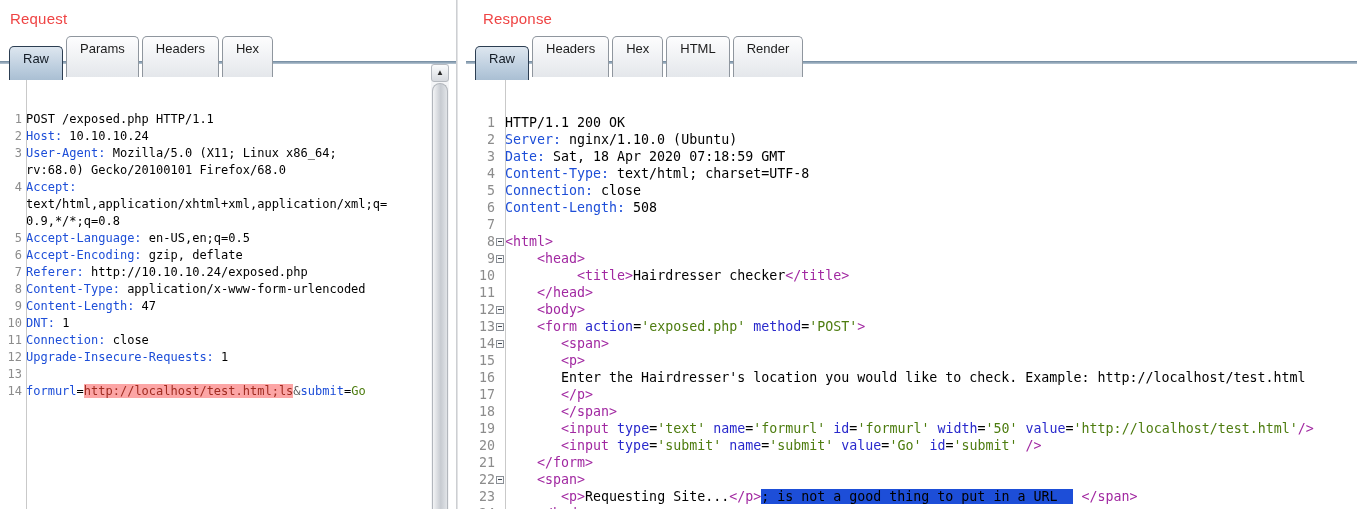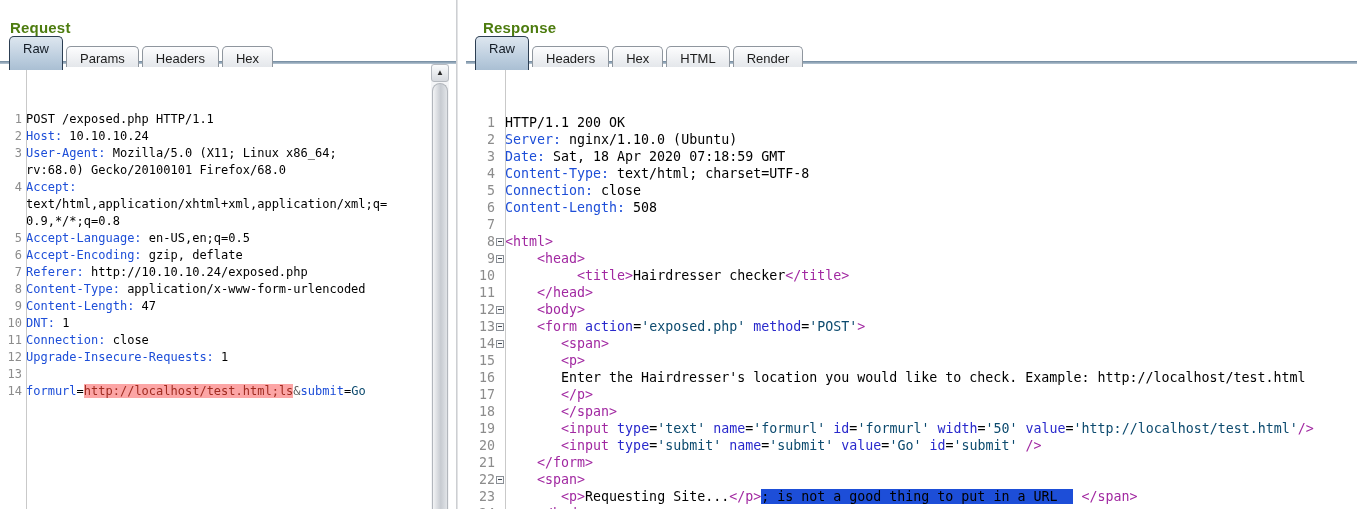--- a/index.html
+++ b/index.html
@@ -6,28 +6,28 @@
   html, body { width: 1357px; height: 509px; background: #ffffff; overflow: hidden; }
   body { position: relative; font-family: "Liberation Sans", sans-serif; }
 
   .panel { position: absolute; top: 0; height: 509px; }
   #left-panel  { left: 0; width: 456px; }
   #right-panel { left: 466px; width: 891px; }
 
   #panel-divider { position: absolute; left: 456px; top: 0; width: 2px; height: 509px;
                    background: linear-gradient(90deg,#c2c5c9,#ededee); }
 
-  .panel-title { position: absolute; top: 19px; font-size: 15px; font-weight: bold;
-                 color: #4d7c0f; letter-spacing: 0.2px; }
+  .panel-title { position: absolute; top: 10px; font-size: 15px; font-weight: normal;
+                 color: #ef4444; letter-spacing: 0.2px; }
   #left-panel  .panel-title { left: 10px; }
   #right-panel .panel-title { left: 17px; }
 
   .tabbar { position: absolute; left: 9px; top: 36px; display: flex; align-items: flex-end;
             z-index: 3; }
-  .tab { height: 21px; padding: 4px 13px 3px; font-size: 13px; color: #1d1d1d;
+  .tab { height: 41px; padding: 4px 13px 3px; font-size: 13px; color: #1d1d1d;
          border: 1px solid #8f969e; border-bottom: none; border-radius: 5px 5px 0 0;
          background: linear-gradient(#fdfdfe, #e4e7eb); margin-right: 3px; cursor: default; }
   .tab.selected { background: linear-gradient(#dde6ef 0%, #b6c9db 75%, #aabfd3 100%);
                   border-color: #2c3e52; color: #131c26; height: 34px; margin-bottom: -3px;
                   position: relative; z-index: 4; }
   .tabline { position: absolute; left: 0; right: 0; top: 61px; height: 3px; z-index: 2;
              background: linear-gradient(#6e869c, #b7c7d4); }
 
   .editor { position: absolute; top: 64px; bottom: 0; left: 0; overflow: hidden;
             font-family: "DejaVu Sans Mono", monospace; white-space: pre;
@@ -47,21 +47,21 @@
   #request-editor  .foldcol { width: 4px; }
   #response-editor .foldcol { width: 10px; }
   .foldbox { display: inline-block; width: 8px; height: 8px; margin: 4px 0 0 1px;
              border: 1px solid #8a8f96; background: #fafafa; position: relative; }
   .foldbox::after { content: ""; position: absolute; left: 1px; right: 1px; top: 2px;
                     height: 1px; background: #3b4450; }
   .txt { }
 
   .seg-p   { color: #000000; }
   .seg-n   { color: #1d4ed8; }
-  .seg-v   { color: #0c4a6e; margin-top: 16px; }
+  .seg-v   { color: #4d7c0f; margin-top: 16px; }
   .seg-t   { color: #a128a1; }
   .seg-a   { color: #2929cc; }
   .seg-amp { color: #5c5c5c; }
   .seg-h   { color: #000000; background: #1d4ed8; }
   .seg-hv  { color: #a02c21; background: #fca5a5; }
 
   #request-scrollbar { position: absolute; left: 431px; top: 64px; bottom: 0; width: 18px;
                        background: #f4f5f7; }
   .scroll-btn { height: 18px; border: 1px solid #b6bac0; border-radius: 3px;
                 background: linear-gradient(#fbfcfd, #d7dadf); text-align: center;

